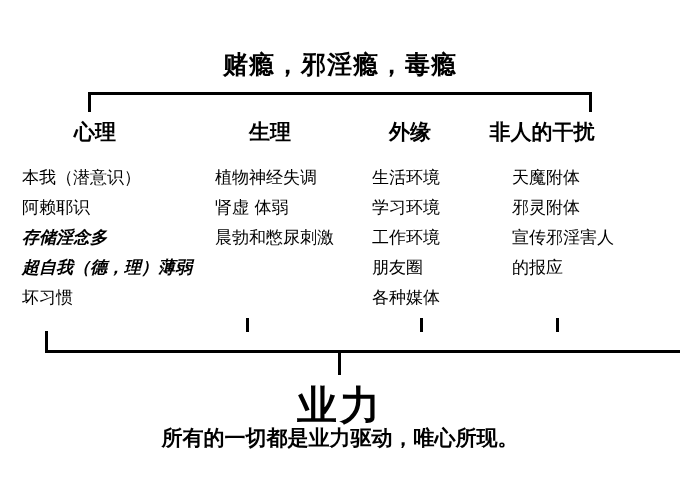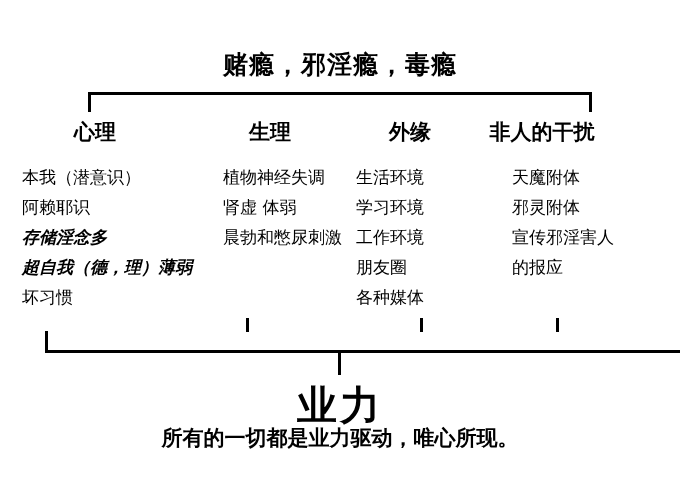--- a/index.html
+++ b/index.html
@@ -61,22 +61,22 @@
   .col-head.c3 { left: 452px; width: 180px; }
 
   
   .col-list {
     position: absolute;
     top: 162px;
     font-size: 17px;
     line-height: 30px;
   }
   .col-list.c0 { left: 22px;  width: 190px; }
-  .col-list.c1 { left: 215px; width: 180px; margin-left: 8px; }
-  .col-list.c2 { left: 356px; width: 130px; }
+  .col-list.c1 { left: 215px; width: 180px; }
+  .col-list.c2 { left: 372px; width: 130px; }
   .col-list.c3 { left: 512px; width: 160px; }
 
   .item { white-space: nowrap; }
   .item.italic { font-style: italic; font-weight: bold; }
 
   
   .bottom-bracket {
     position: absolute;
     left: 45px;
     top: 331px;

